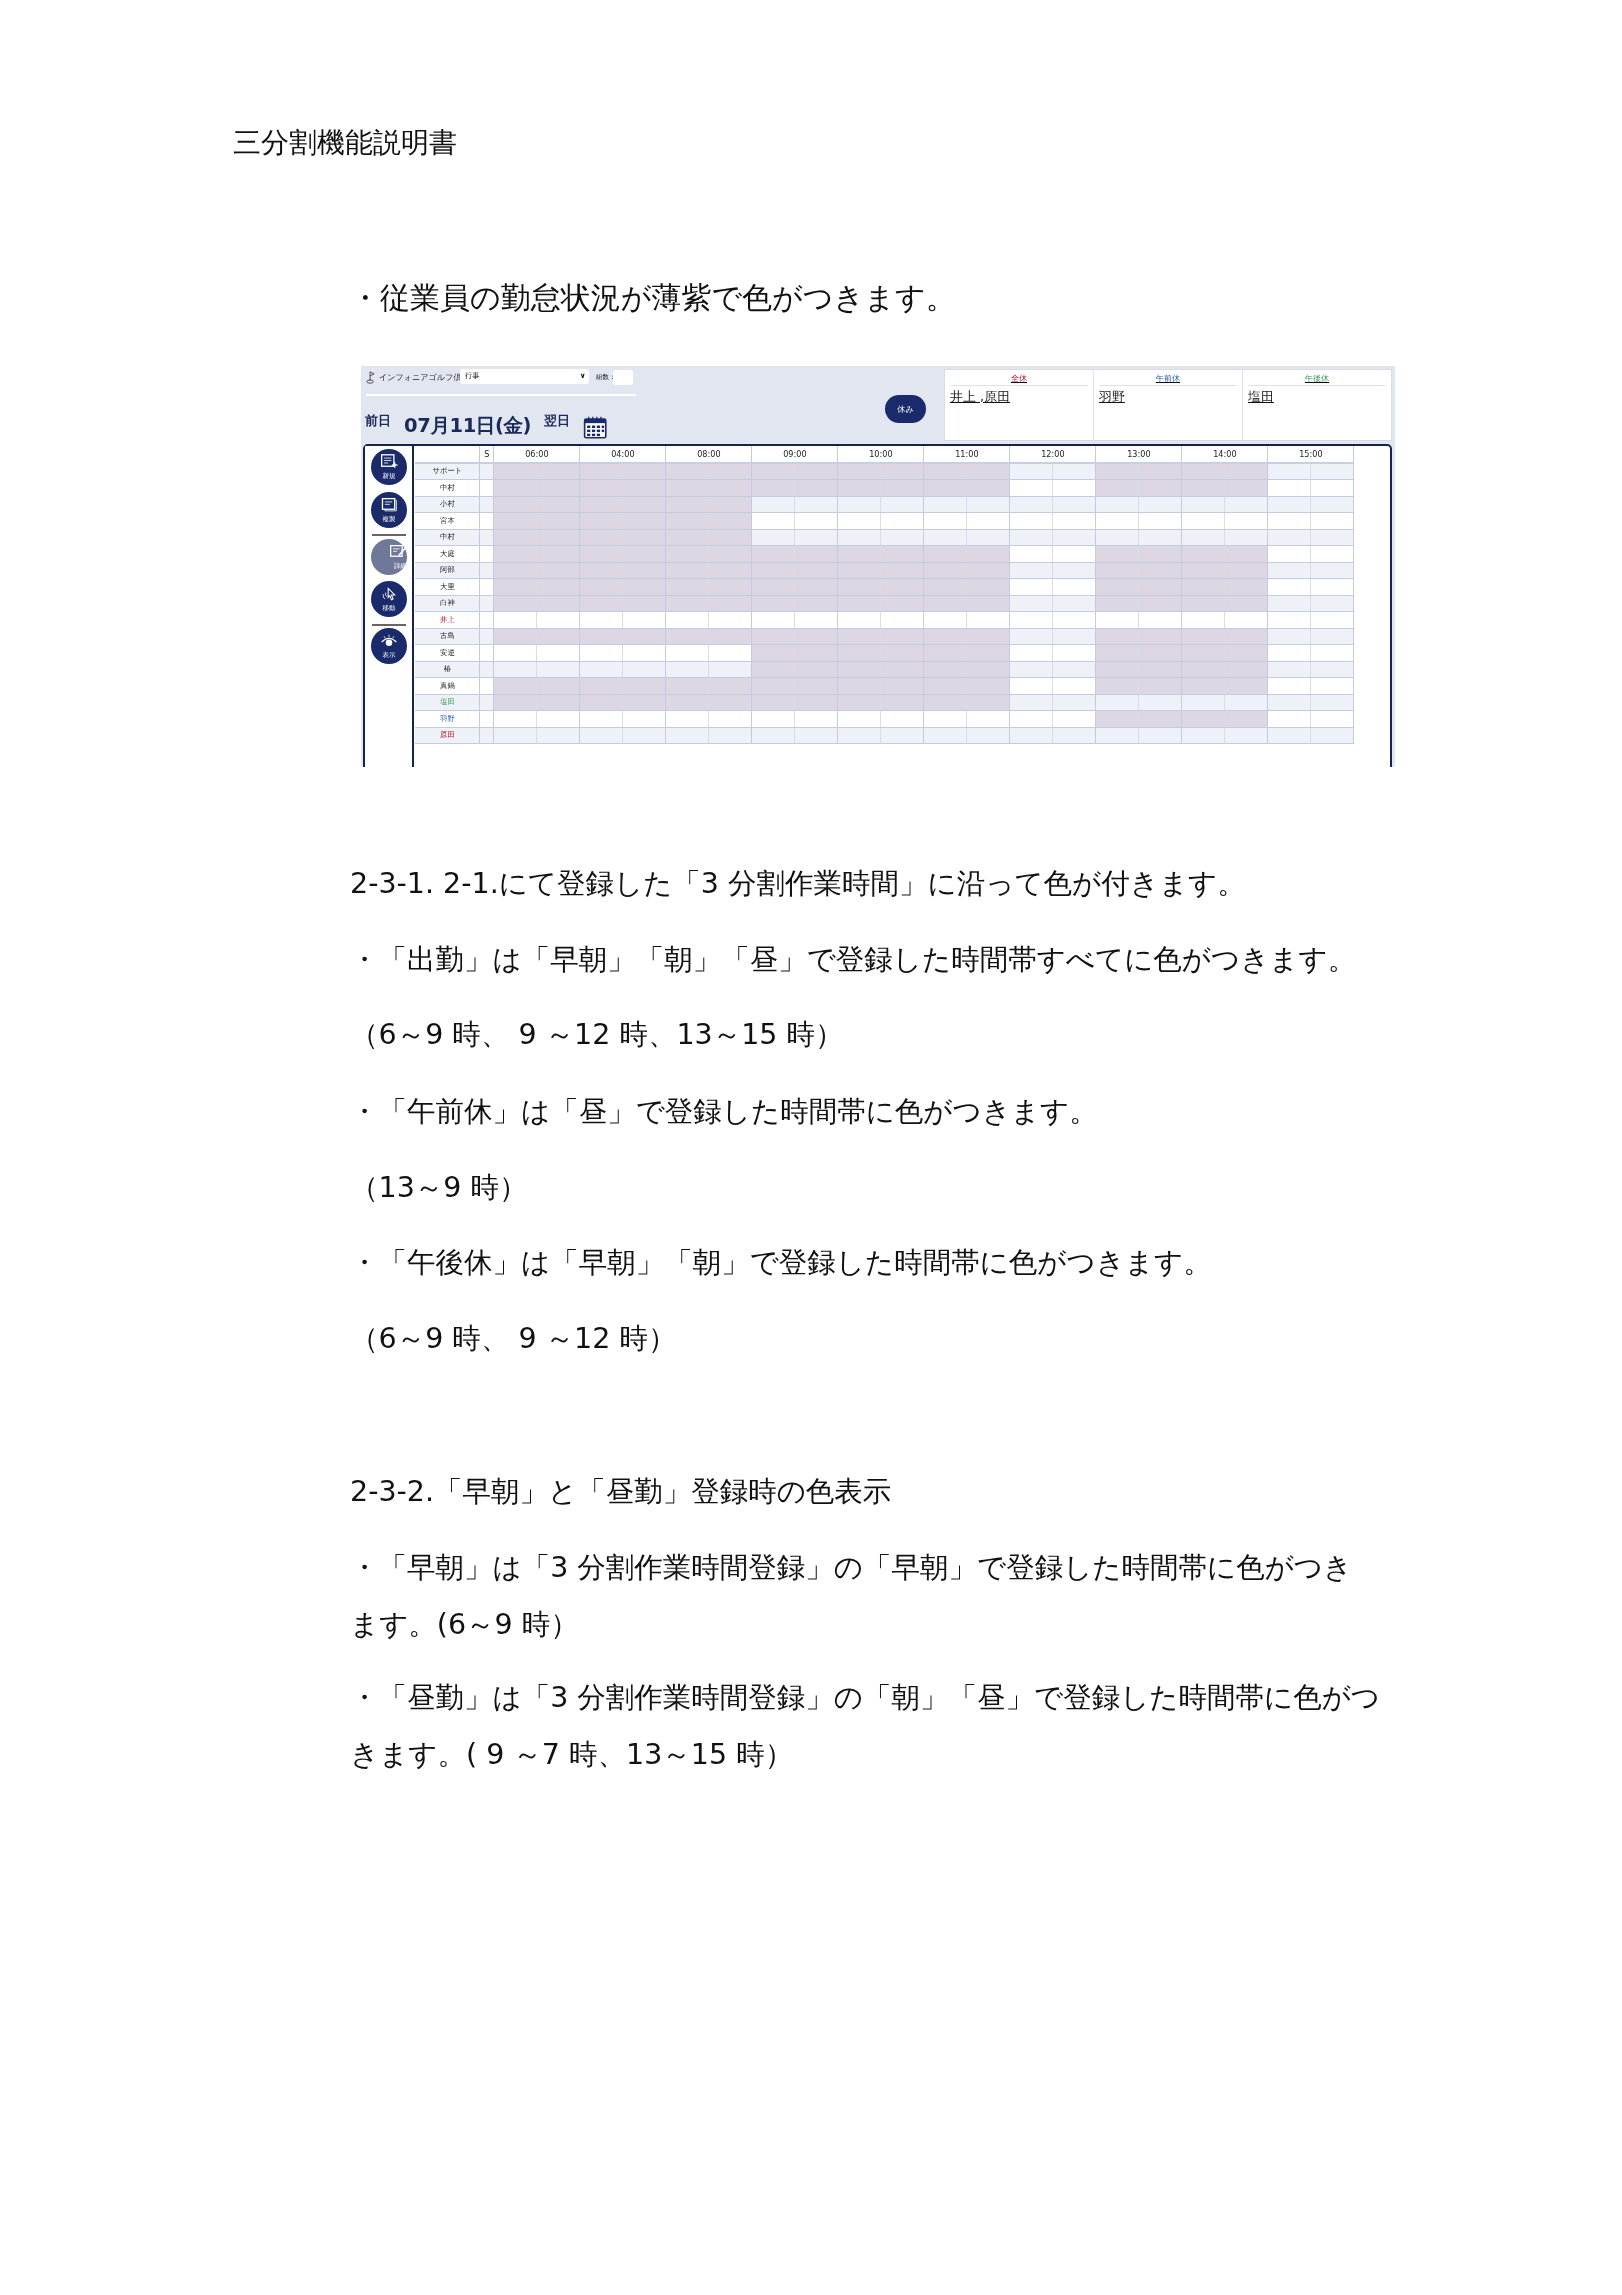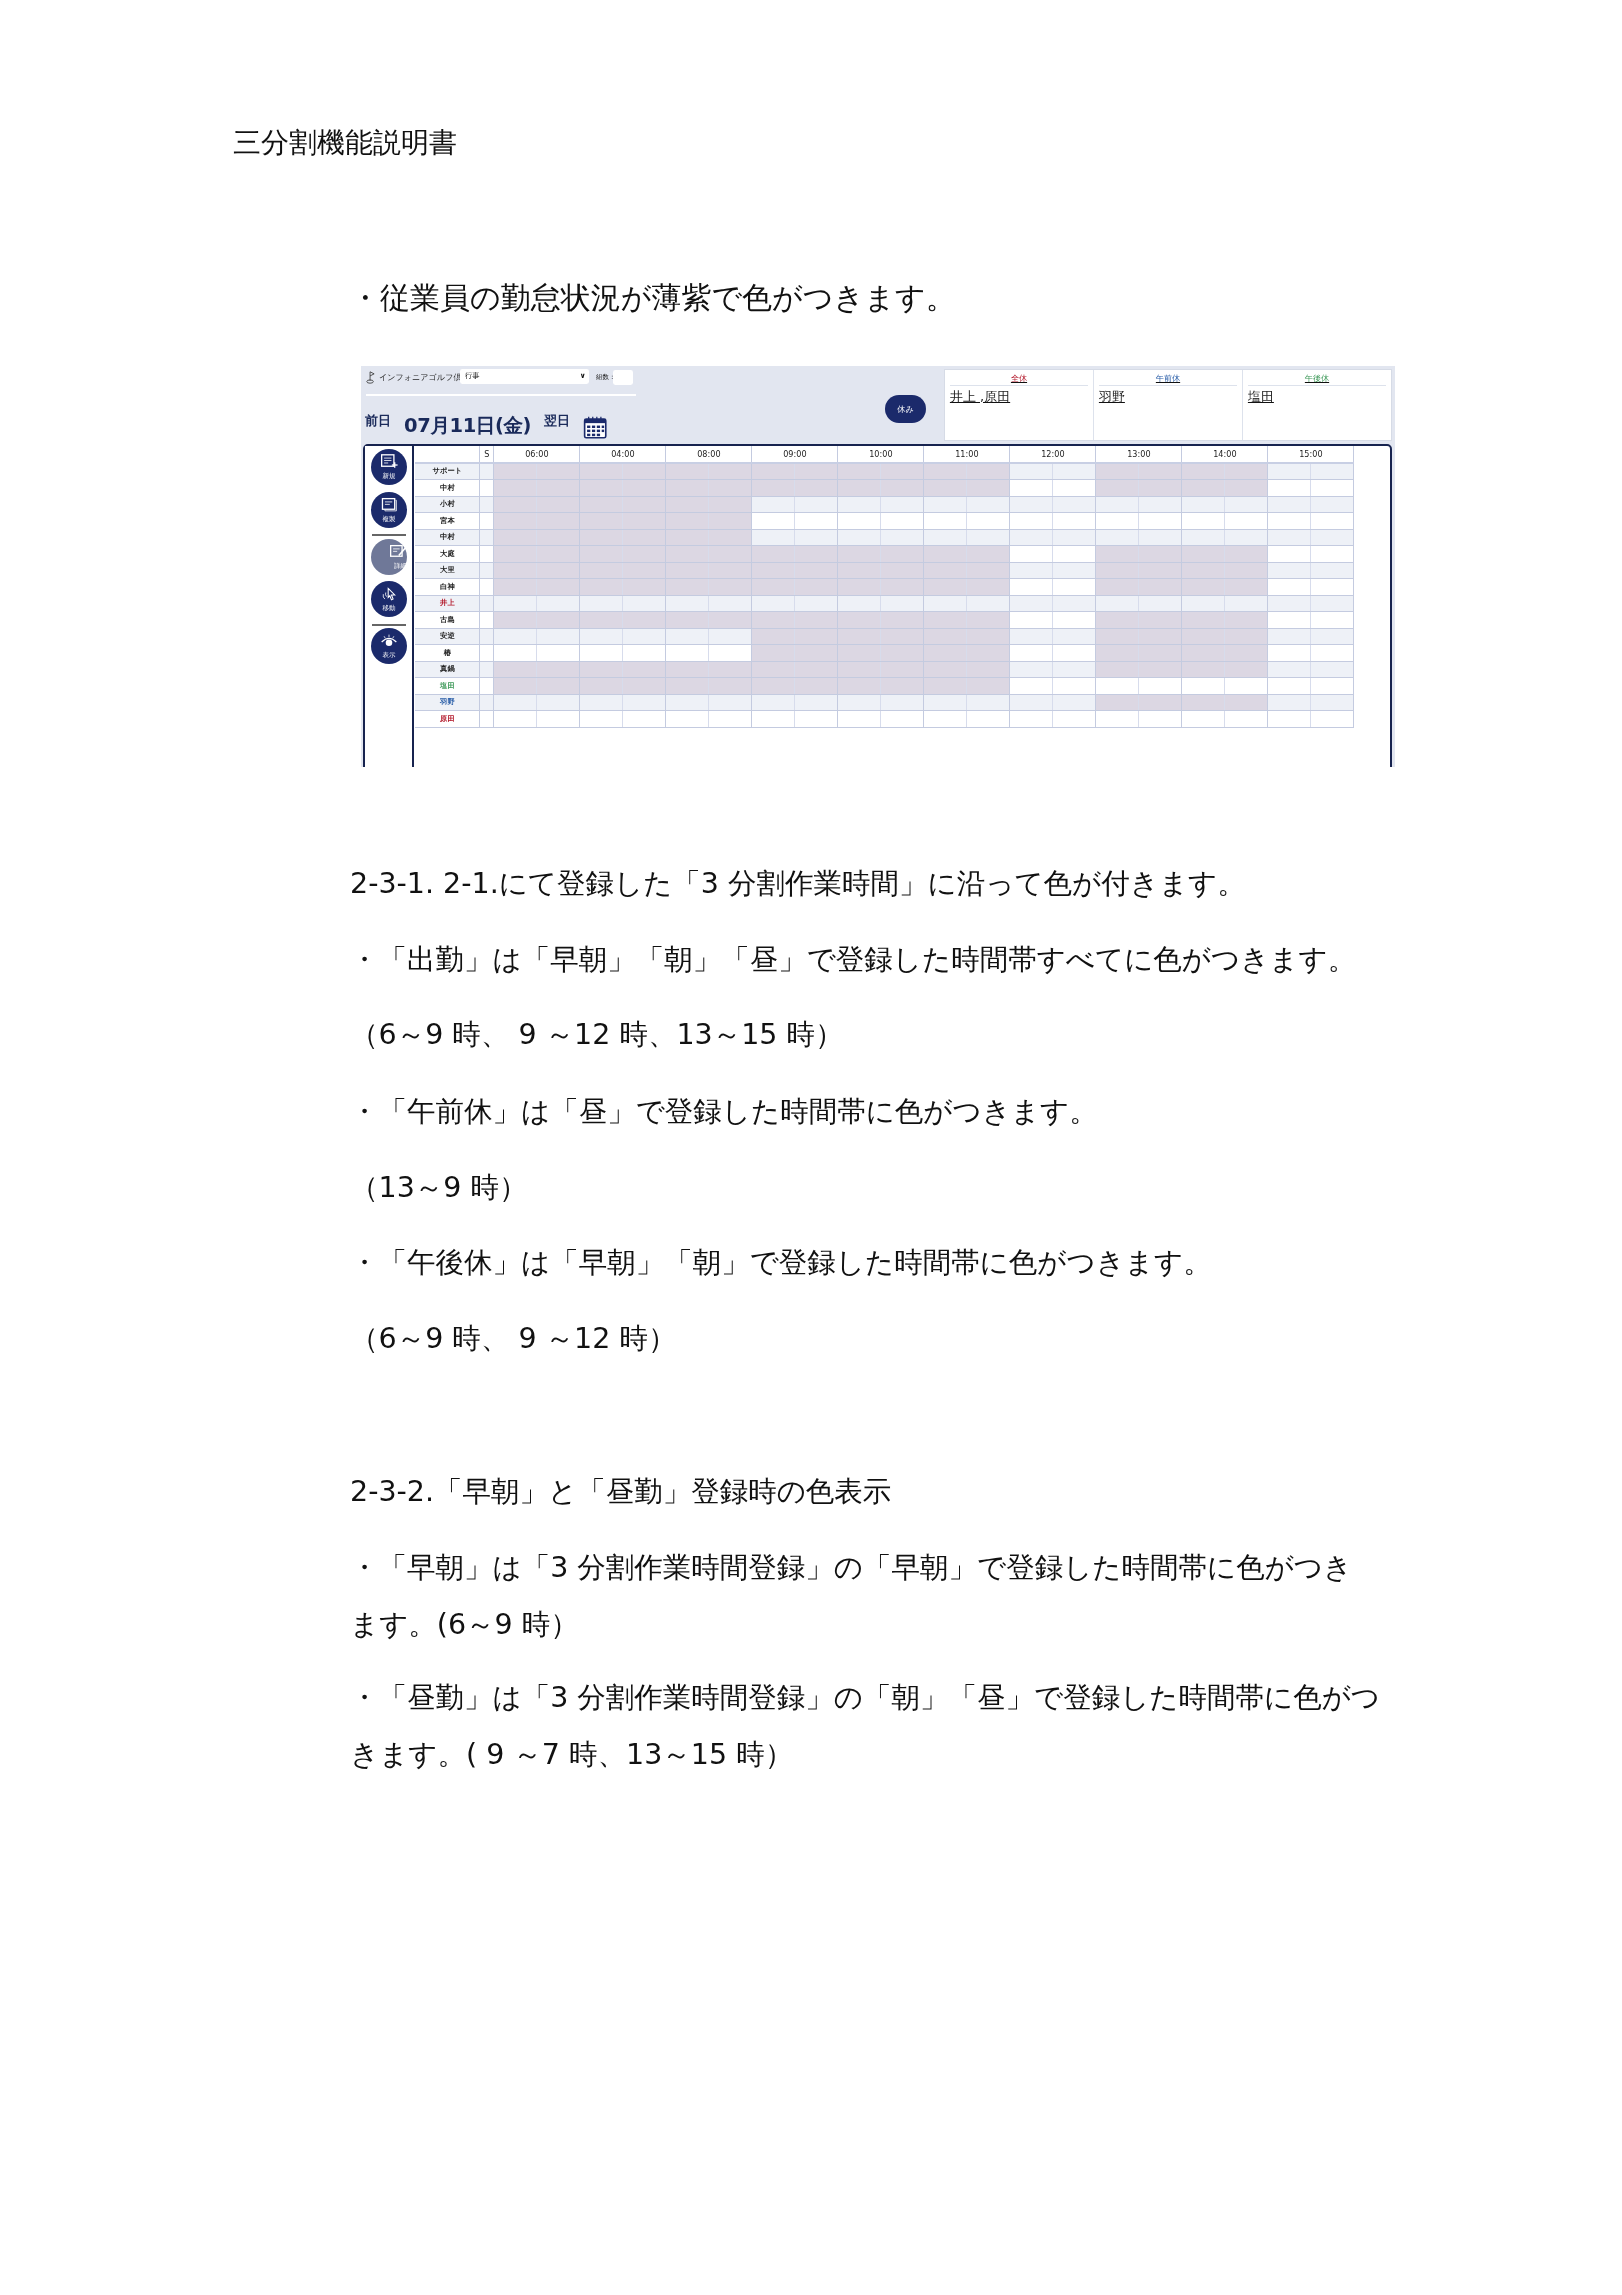--- a/index.html
+++ b/index.html
@@ -34,21 +34,21 @@
   .sidebar { position: absolute; left: 0; top: 0; width: 47px; height: 100%; border-right: 2.4px solid #17234f; background: #fff; }
   .sbtn { position: absolute; left: 5.7px; width: 36px; height: 36px; border-radius: 50%; background: #1b2a6b; color: #fff; text-align: center; }
   .sbtn.gray { background: #6f7898; text-align: right; }
   .sbtn svg { width: 18px; height: 14.7px; margin-top: 4.9px; }
   .sbtn .lbl { display: block; font-size: 6.5px; line-height: 8.1px; margin-top: 0px; }
   .sdiv { position: absolute; left: 6.5px; width: 34px; height: 1.6px; background: #666; }
 
   .grid { position: absolute; left: 50px; top: 0; border-collapse: collapse; table-layout: fixed; }
   .grid th, .grid td { padding: 0; height: 15.5px; border-bottom: 1.6px solid #c4cbe0; font-size: 7.3px; text-align: center; }
   .grid th { background: #fff; font-weight: normal; color: #222; border-bottom: 2.4px solid #c8cfe4; border-right: 0.8px solid #c8cfe4; font-size: 8.1px; }
-  .grid td.name { width: 64px; font-weight: bold; color: #222; border-right: 1.6px solid #c4cbe0; }
+  .grid td.name { width: 64px; font-weight: normal; color: #222; border-right: 1.6px solid #c4cbe0; }
   .grid td.s, .grid th.s { width: 13px; border-right: 1.6px solid #c4cbe0; }
   .grid td.c { width: 42px; border-right: 0.8px solid #d7dcec; }
   .grid td.c.hb { border-right: 1.6px solid #c4cbe0; }
   .grid tr:nth-child(odd) td { background: #eef1f7; }
   .grid tr:nth-child(even) td { background: #ffffff; }
   .grid tr td.on { background: #dcd7e3 !important; }
 </style>
 </head>
 <body>
 
@@ -329,20 +329,44 @@
             <td class="c"></td>
             <td class="c hb"></td>
             <td class="c on"></td>
             <td class="c hb on"></td>
             <td class="c on"></td>
             <td class="c hb on"></td>
             <td class="c"></td>
             <td class="c hb"></td>
           </tr>
           <tr>
+            <td class="name" style="color: rgb(34, 34, 34);">阿部</td>
+            <td class="s"></td>
+            <td class="c on"></td>
+            <td class="c hb on"></td>
+            <td class="c on"></td>
+            <td class="c hb on"></td>
+            <td class="c on"></td>
+            <td class="c hb on"></td>
+            <td class="c on"></td>
+            <td class="c hb on"></td>
+            <td class="c on"></td>
+            <td class="c hb on"></td>
+            <td class="c on"></td>
+            <td class="c hb on"></td>
+            <td class="c"></td>
+            <td class="c hb"></td>
+            <td class="c on"></td>
+            <td class="c hb on"></td>
+            <td class="c on"></td>
+            <td class="c hb on"></td>
+            <td class="c"></td>
+            <td class="c hb"></td>
+          </tr>
+          <tr>
             <td class="name" style="color: rgb(34, 34, 34);">大里</td>
             <td class="s"></td>
             <td class="c on"></td>
             <td class="c hb on"></td>
             <td class="c on"></td>
             <td class="c hb on"></td>
             <td class="c on"></td>
             <td class="c hb on"></td>
             <td class="c on"></td>
             <td class="c hb on"></td>

